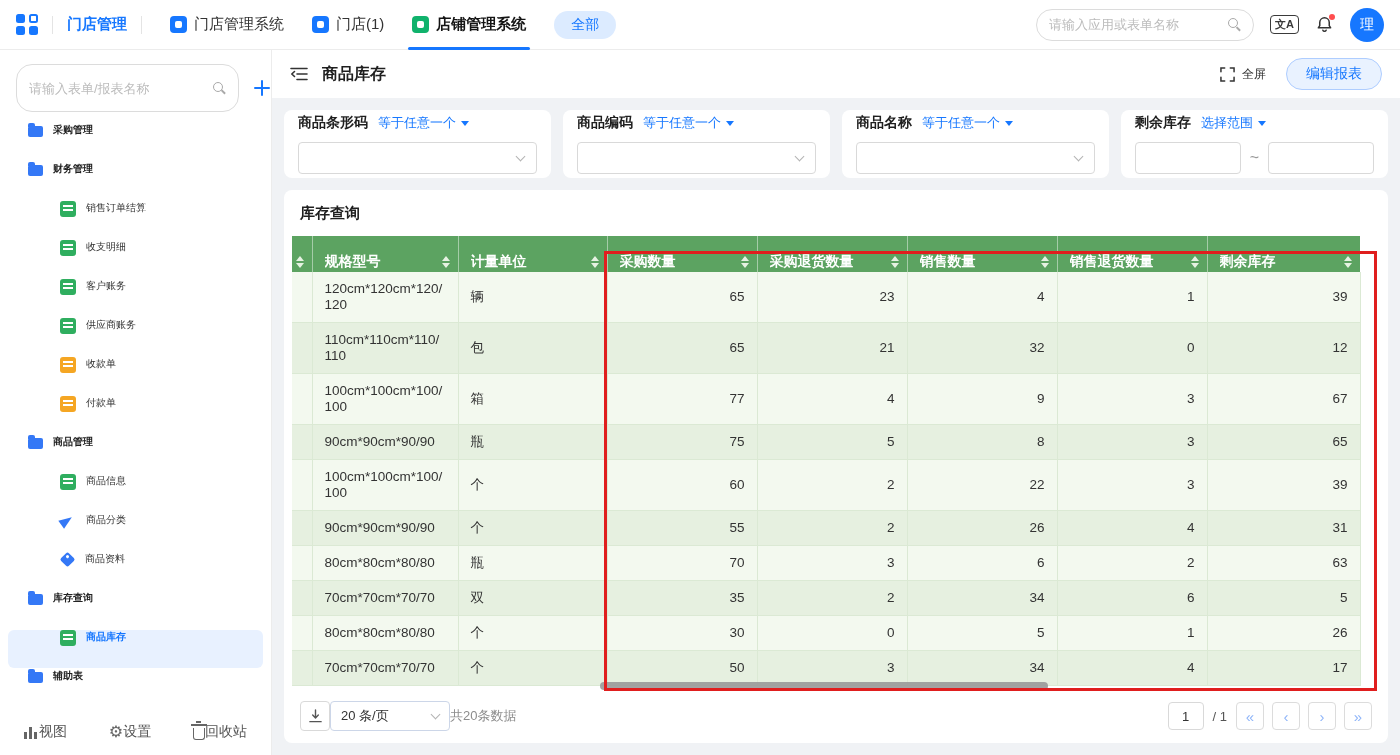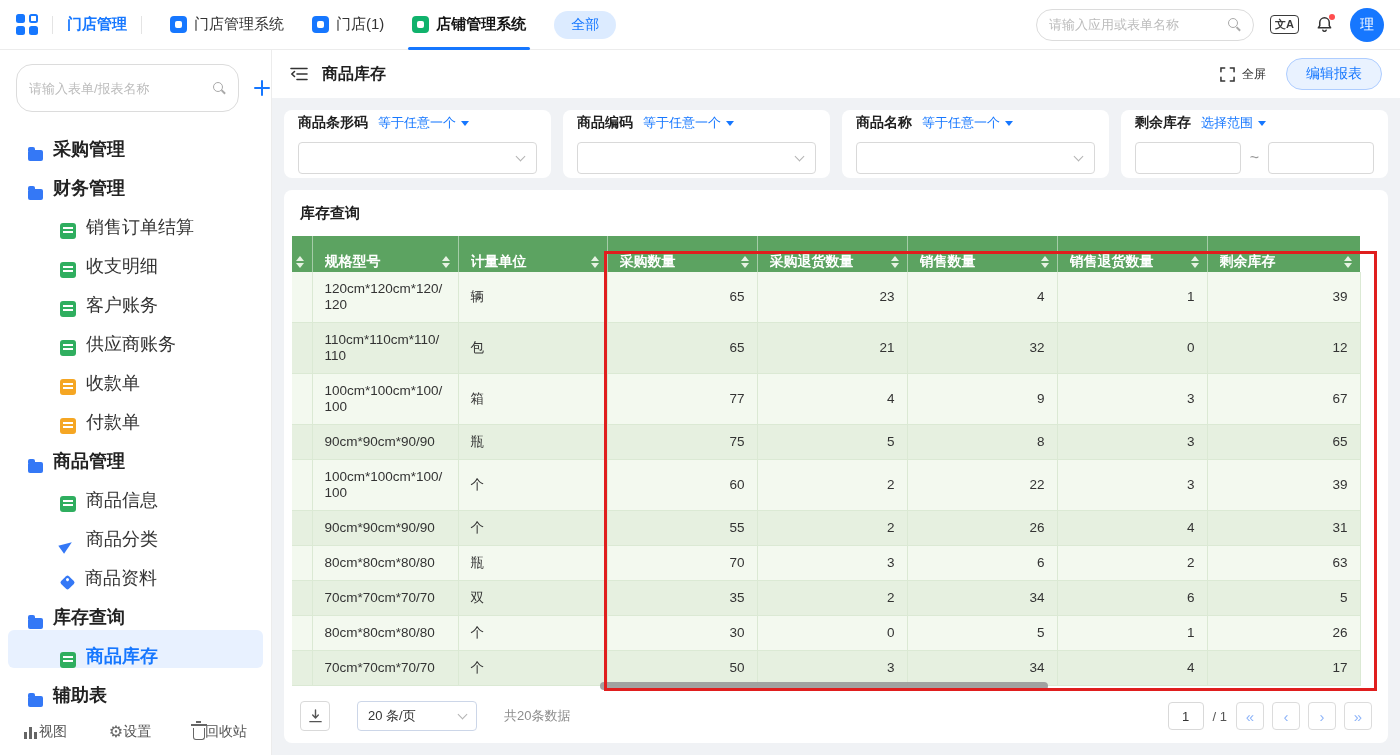--- a/index.html
+++ b/index.html
@@ -40,21 +40,21 @@
   .sidebar { width:272px; flex:none; background:#fff; border-right:1px solid #ececec; display:flex; flex-direction:column; padding-top:14px; }
   .side-search-row { display:flex; align-items:center; gap:14px; padding:0 16px; margin-bottom:10px; flex:none; }
   .side-search { flex:1; display:flex; align-items:center; border:1px solid #dcdcdc; border-radius:16px; height:48px; padding:0 12px; gap:8px; background:#fff; }
   .side-search input { border:none; outline:none; flex:1; font-size:13px; color:#333; min-width:0; font-family:inherit; }
   .side-search input::placeholder { color:#bcbcbc; }
   .plus-btn { position:relative; width:18px; height:18px; cursor:pointer; flex:none; }
   .plus-btn::before, .plus-btn::after { content:''; position:absolute; background:#1677ff; border-radius:1px; }
   .plus-btn::before { left:8px; top:1px; width:2px; height:16px; }
   .plus-btn::after { top:8px; left:1px; width:16px; height:2px; }
   .tree { flex:1; overflow:hidden; }
-  .tree-item { height:38px; display:flex; align-items:flex-end; gap:10px; margin:1px 8px; border-radius:6px; font-size:18px; color:#222; cursor:pointer; }
+  .tree-item { height:38px; display:flex; align-items:flex-start; gap:10px; margin:1px 8px; border-radius:6px; font-size:10px; color:#222; cursor:pointer; }
   .tree-item.level0 { padding-left:20px; font-weight:600; }
   .tree-item.level1 { padding-left:52px; font-weight:400; color:#333; }
   .tree-item.selected { background:#e8f1ff; color:#1677ff; font-weight:600; }
   .ticon { width:16px; height:16px; display:inline-block; position:relative; flex:none; }
   .ticon.folder { height:11px; width:15px; background:#3478f6; border-radius:2px; margin-top:3px; }
   .ticon.folder::before { content:''; position:absolute; top:-3px; left:0; width:7px; height:4px; background:#3478f6; border-radius:2px 2px 0 0; }
   .ticon.doc-green { background:#2fae5f; border-radius:3px; }
   .ticon.doc-green::before { content:''; position:absolute; left:3px; top:4px; width:10px; height:2px; background:#fff; box-shadow:0 4px 0 #fff; }
   .ticon.doc-orange { background:#f5a623; border-radius:3px; }
   .ticon.doc-orange::before { content:''; position:absolute; left:3px; top:4px; width:10px; height:2px; background:#fff; box-shadow:0 4px 0 #fff; }
@@ -105,21 +105,21 @@
   .th-label { color:#fff; font-size:14px; font-weight:700; white-space:nowrap; overflow:hidden; }
   .sort { display:inline-flex; flex-direction:column; gap:2px; cursor:pointer; flex:none; }
   .sort::before { content:''; border-left:4px solid transparent; border-right:4px solid transparent; border-bottom:5px solid #e6f2e2; }
   .sort::after { content:''; border-left:4px solid transparent; border-right:4px solid transparent; border-top:5px solid #e6f2e2; }
   tbody td { font-size:13.5px; color:#333; padding:9px 12px; border-right:1px solid #dbe9d4; border-bottom:1px solid #dbe9d4; word-break:break-all; line-height:16px; }
   tr.r-light td { background:#f3f9ef; }
   tr.r-dark td { background:#e6f0e0; }
   td.num { text-align:right; }
   .hscroll { position:absolute; left:308px; bottom:1px; width:448px; height:8px; background:#999; border-radius:4px; opacity:.9; cursor:pointer; }
 
-  .pagination { flex:none; display:flex; align-items:center; gap:27px; padding:10px 8px 4px; }
+  .pagination { flex:none; display:flex; align-items:center; gap:0; padding:10px 8px 4px; }
   .pg-btn { width:30px; height:30px; border:1px solid #d9d9d9; border-radius:4px; display:flex; align-items:center; justify-content:center; background:#fff; cursor:pointer; }
   .pg-size { width:120px; height:30px; border:1px solid #ccd6e8; border-radius:4px; display:flex; align-items:center; justify-content:space-between; padding:0 10px; font-size:13px; color:#333; cursor:pointer; background:#fff; }
   .pg-total { color:#8c8c8c; font-size:13px; }
   .pg-right { margin-left:auto; display:flex; align-items:center; gap:9px; }
   .pg-input { width:36px; height:28px; border:1px solid #d9d9d9; border-radius:4px; text-align:center; font-size:13px; color:#333; outline:none; font-family:inherit; }
   .pg-frac { color:#555; font-size:13px; }
   .pg-nav { display:flex; gap:8px; }
   .nav-btn { width:28px; height:28px; border:1px solid #dcdcdc; border-radius:4px; display:flex; align-items:center; justify-content:center; color:#8fb5f9; font-size:15px; background:#fff; cursor:pointer; font-family:inherit; padding:0; }
 
   .annotation { position:absolute; left:604px; top:251px; width:773px; height:440px; border:3px solid #e01e1e; z-index:40; pointer-events:none; }

